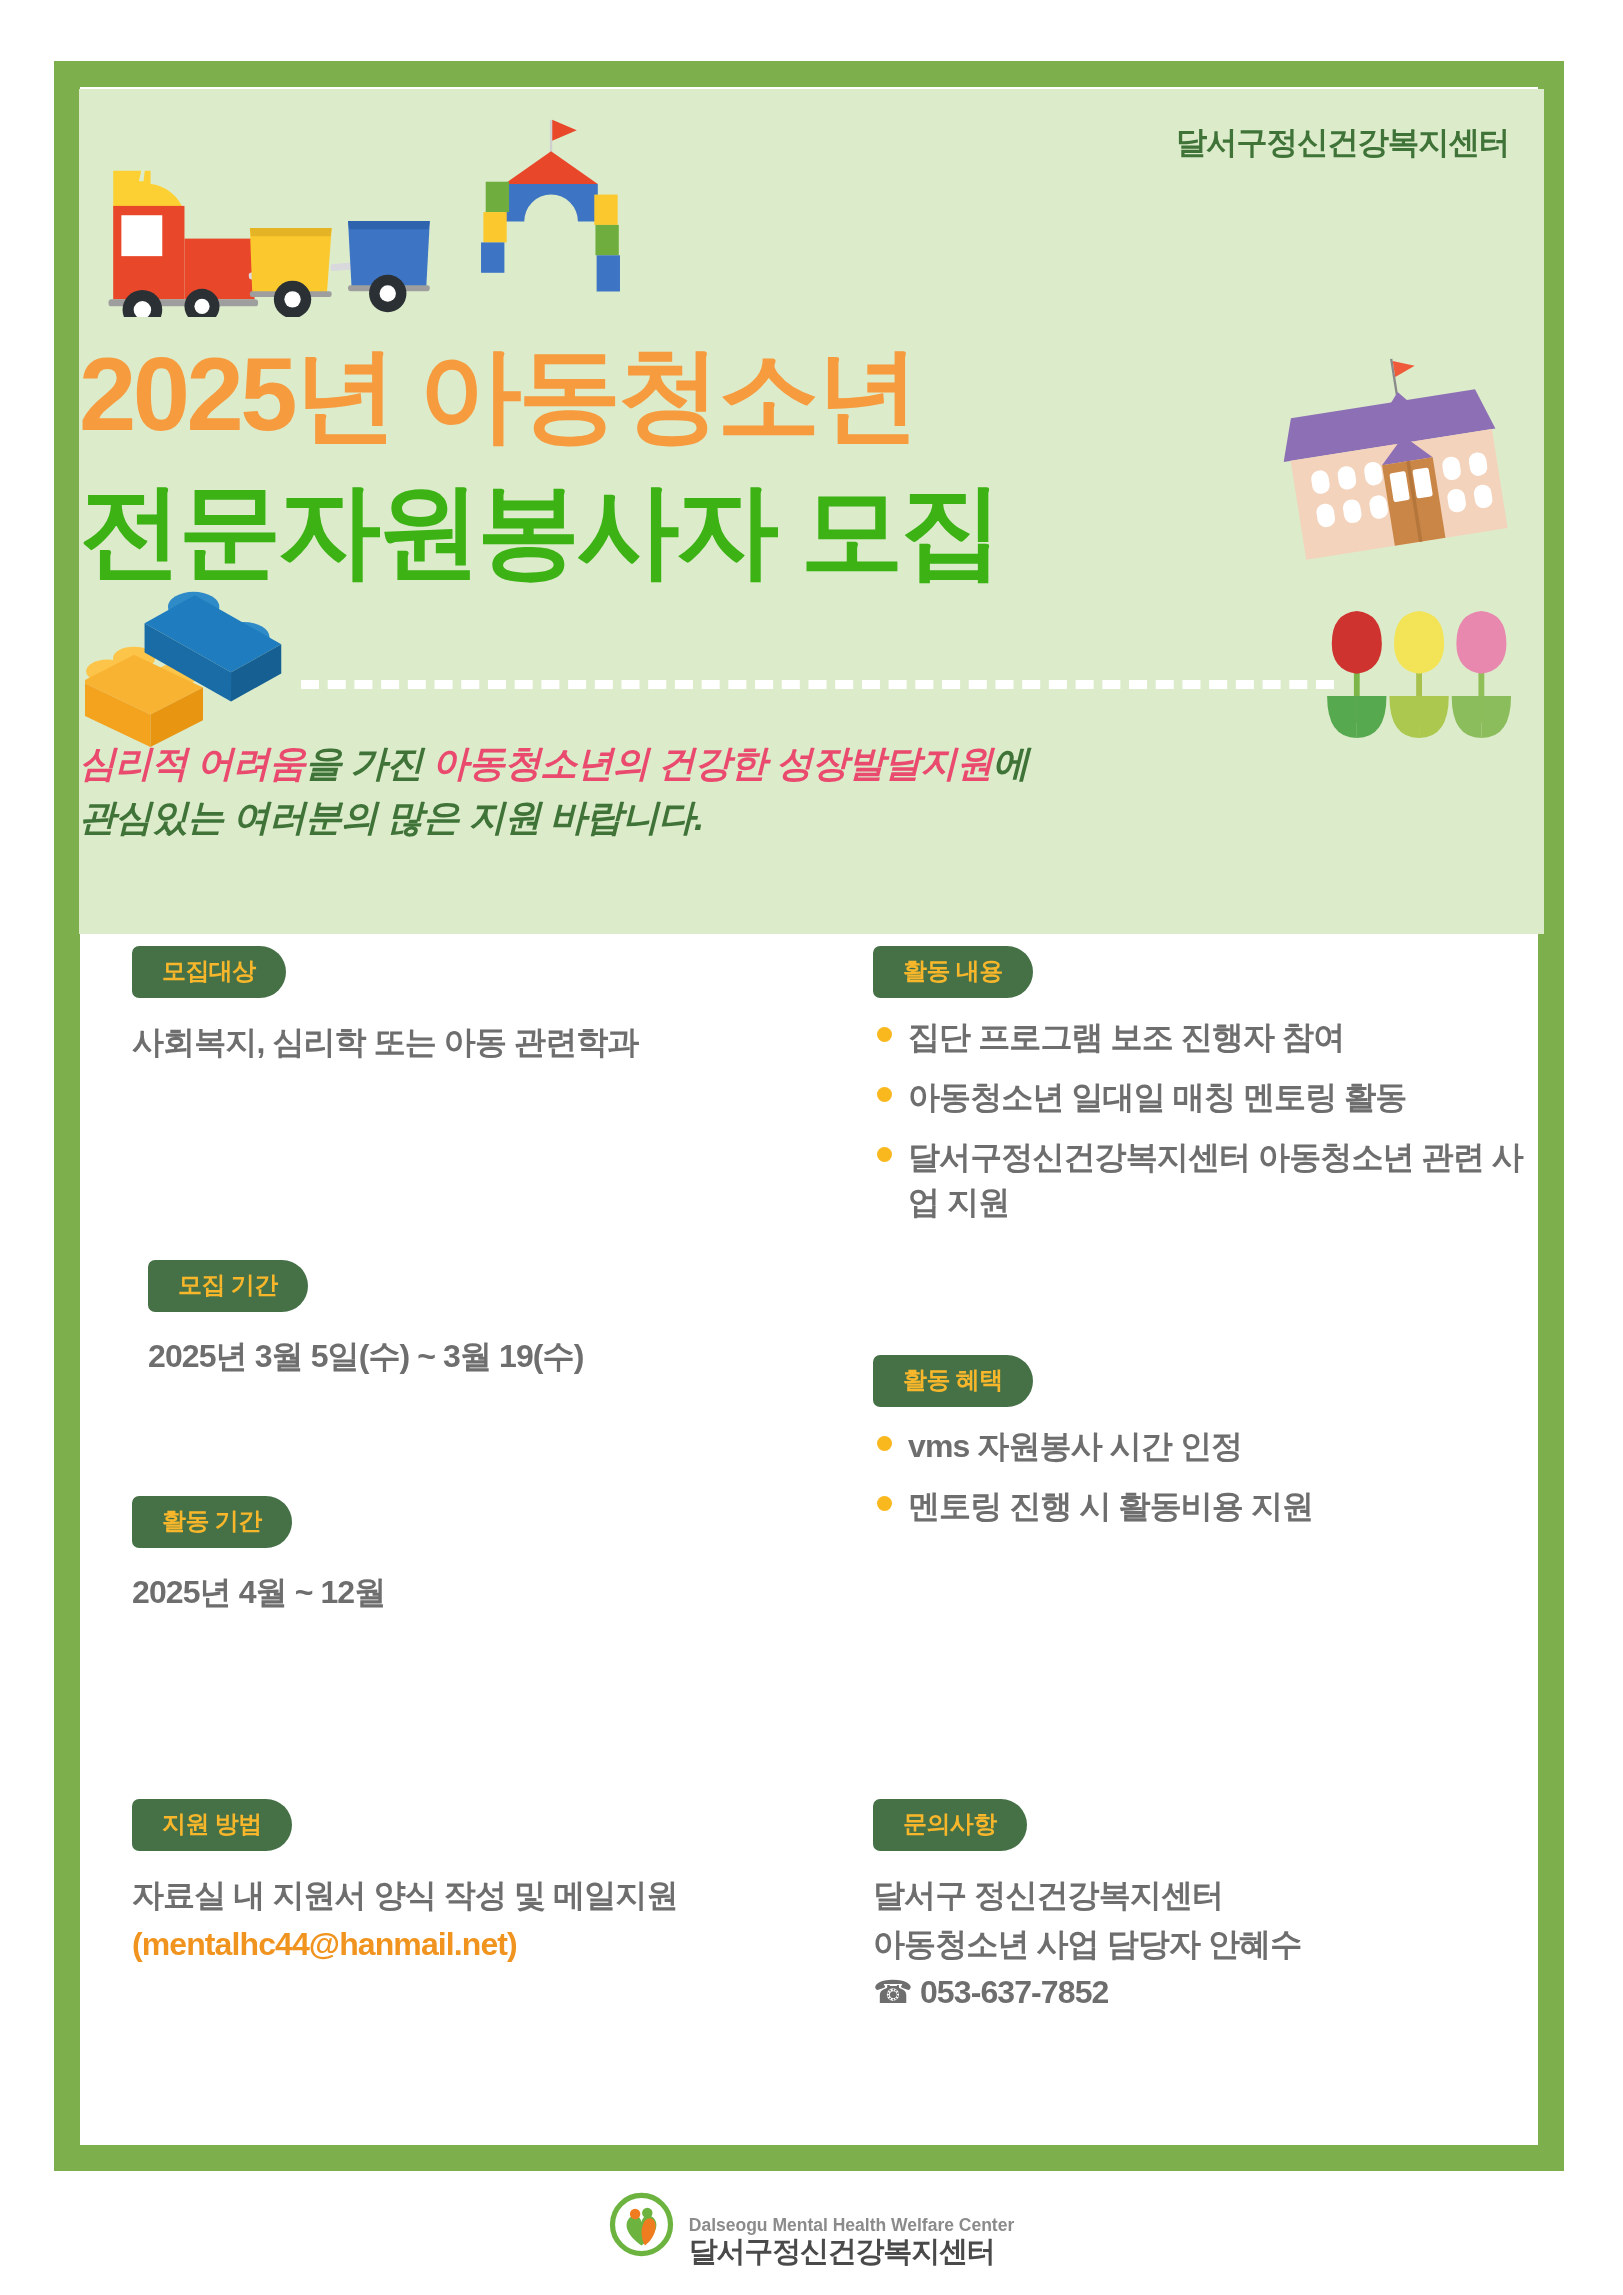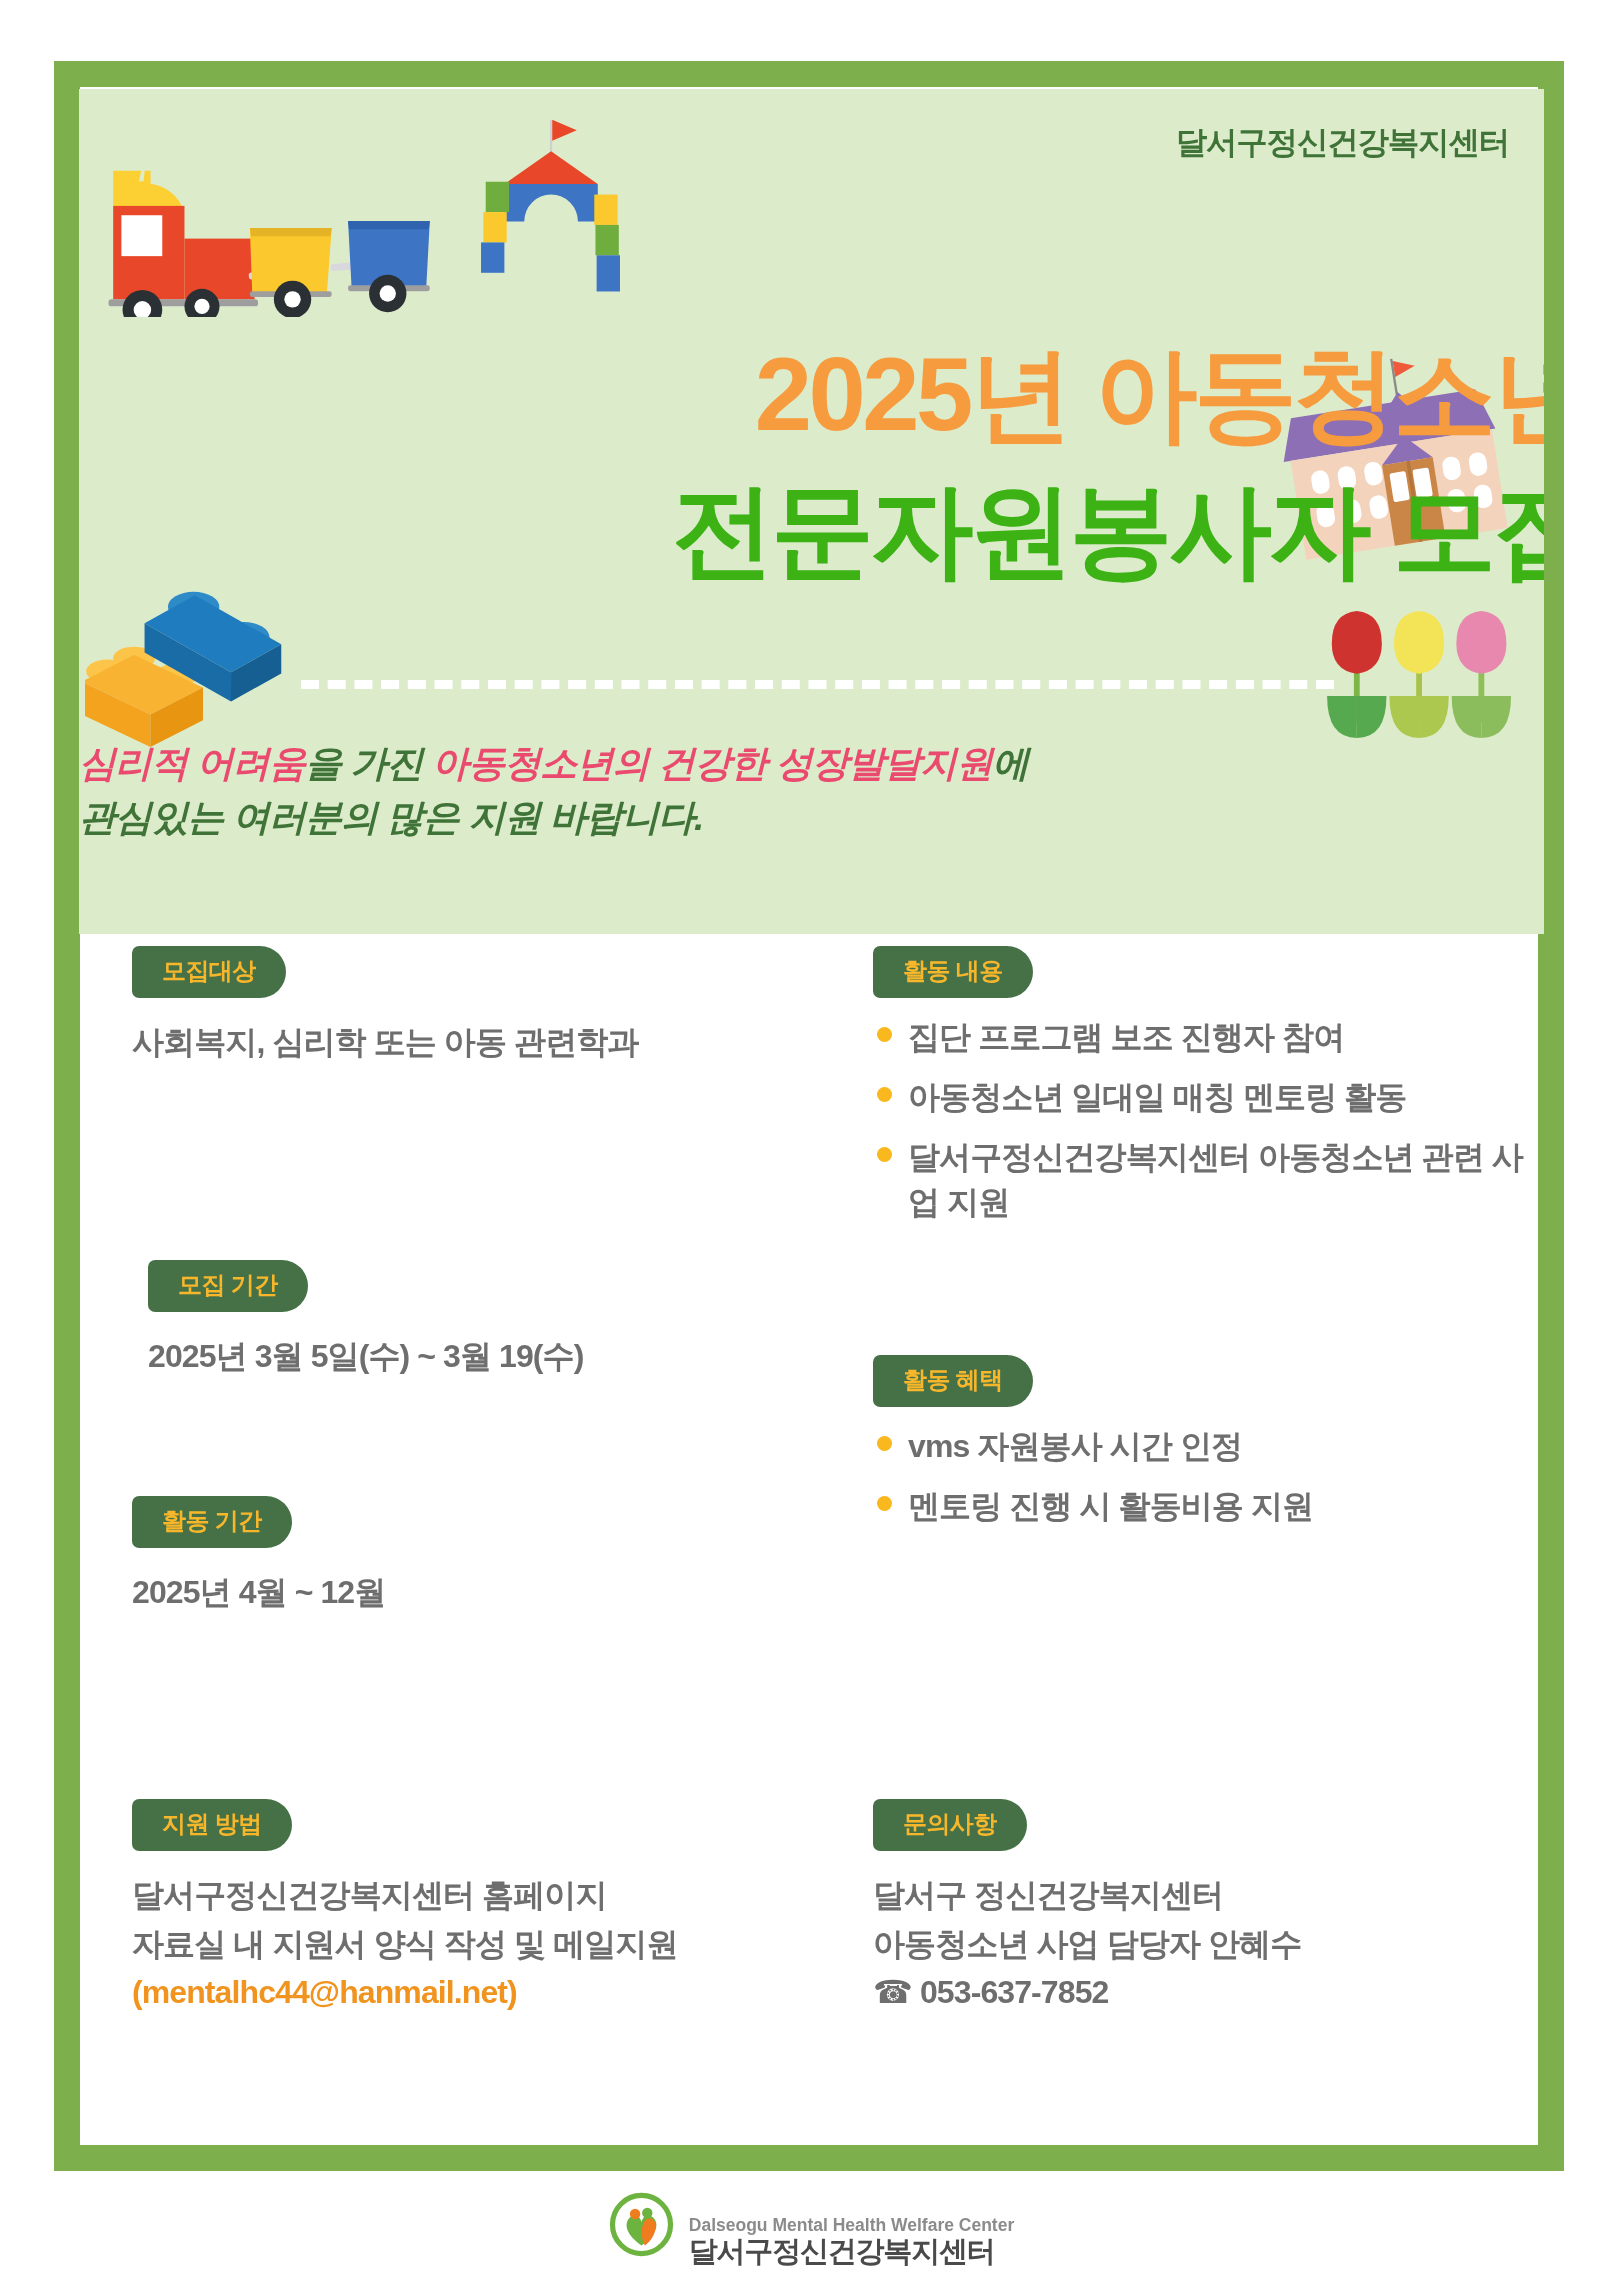--- a/index.html
+++ b/index.html
@@ -17,21 +17,21 @@
   .hero{
     position:absolute;left:79px;top:89px;width:1465px;height:845px;
     background:#dceccb;overflow:hidden;
   }
   .org-name{
     position:absolute;right:35px;top:33px;
     font-size:31.5px;font-weight:bold;color:#3f7338;letter-spacing:-1.2px;
     white-space:nowrap;
   }
   
-  .title-wrap{position:absolute;left:0;top:238px;width:1465px;text-align:right;padding-left:48px;}
+  .title-wrap{position:absolute;left:0;top:238px;width:1465px;text-align:left;}
   .title-line{
     font-size:103px;font-weight:bold;letter-spacing:-3.5px;line-height:1.32;
     white-space:nowrap;
   }
   .t-orange{color:#f79b3f;}
   .t-green{color:#3cb215;}
   
   .divider{
     position:absolute;left:222px;top:591px;width:1033px;height:0;
     border-top:9.3px dashed #ffffff;
@@ -253,21 +253,20 @@
     <div class="block" style="top:550px;left:0;">
       <span class="badge">활동 기간</span>
       <div class="body-text">
         <div>2025년 4월 ~ 12월</div>
       </div>
     </div>
 
     <div class="block" style="top:853px;left:0;">
       <span class="badge">지원 방법</span>
       <div class="body-text">
-        <div>달서구정신건강복지센터 홈페이지</div>
         <div>자료실 내 지원서 양식 작성 및 메일지원</div>
         <div class="mail">(mentalhc44@hanmail.net)</div>
       </div>
     </div>
 
   </div>
 
   <div class="col-right">
 
     <div class="block" style="top:0px;left:0;">

